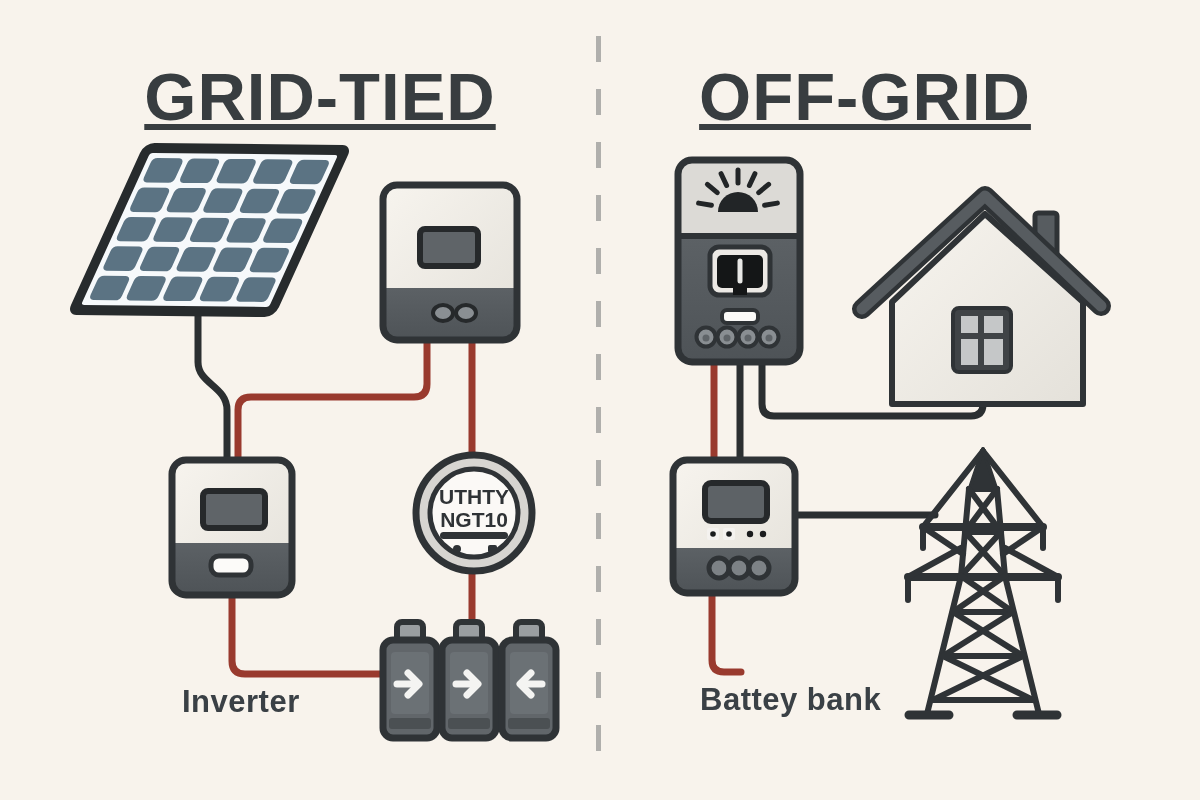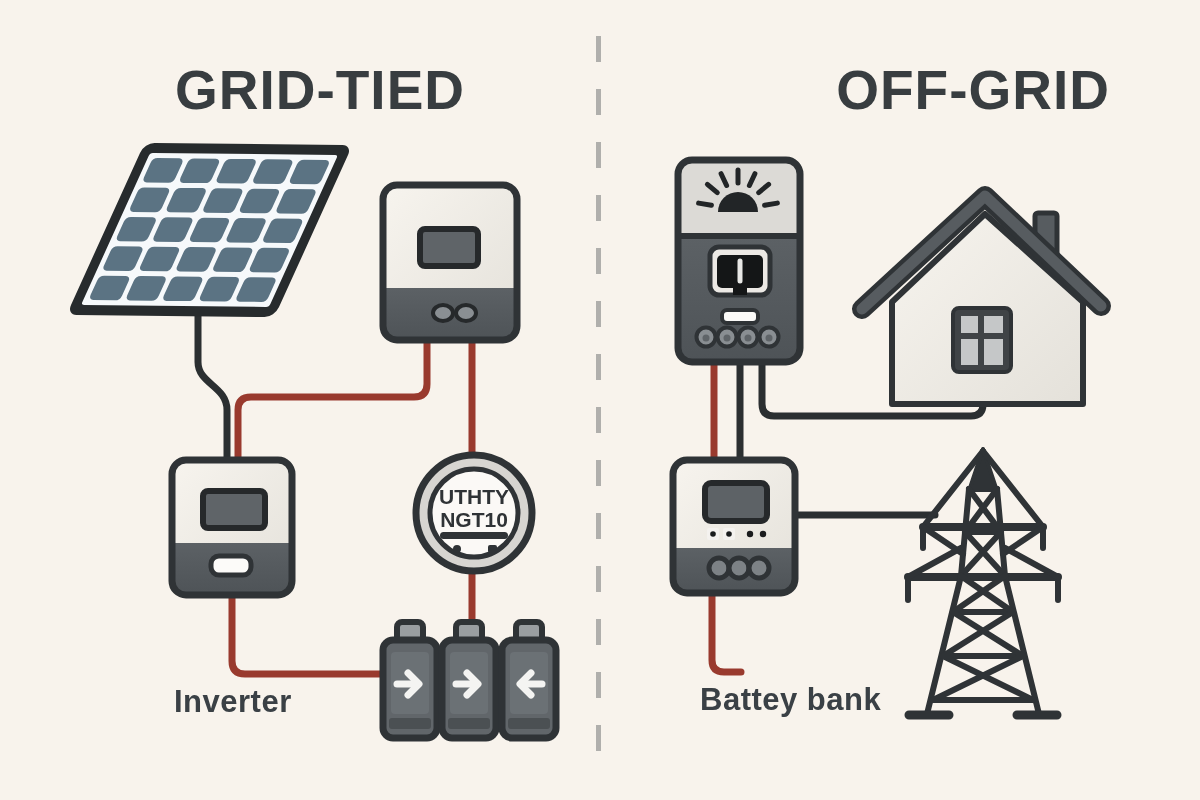--- a/index.html
+++ b/index.html
@@ -4,21 +4,21 @@
 <style>
   html,body{margin:0;padding:0;}
   .stage{
     position:relative;width:1200px;height:800px;overflow:hidden;
     background:#f8f3ec;
     font-family:"Liberation Sans", sans-serif;
   }
   .stage svg{position:absolute;left:0;top:0;}
   .title{
     position:absolute;text-align:center;
-    font-size:55px;font-weight:800;letter-spacing:1px;color:#383d40;
+    font-size:67px;font-weight:800;letter-spacing:1px;color:#383d40;text-decoration:underline;
   }
   .caption{
     position:absolute;font-size:31px;font-weight:700;color:#3a4045;
     letter-spacing:0.5px;
   }
 </style>
 </head>
 <body>
 
 <div class="stage">
@@ -254,17 +254,17 @@
     <path d="M908,577 L961,548 M1058,577 L1005,548"></path>
 
     <path d="M961,576 L927,714 M1005,576 L1039,714"></path>
     <path d="M953,612 L1013,612 M943,656 L1023,656 M933,700 L1033,700"></path>
     <path d="M961,576 L1013,612 M1005,576 L953,612 M953,612 L1023,656 M1013,612 L943,656 M943,656 L1033,700 M1023,656 L933,700"></path>
     <path d="M909,715 L949,715 M1017,715 L1057,715" stroke-width="9"></path>
   </g>
 </svg>
 
 <div class="title" style="left:70px;top:58px;width:500px;">GRID-TIED</div>
-<div class="title" style="left:620px;top:58px;width:490px;text-align:right;">OFF-GRID</div>
-<div class="caption" style="left:174px;top:684px;text-align:center;">Inverter</div>
+<div class="title" style="left:620px;top:58px;width:490px;">OFF-GRID</div>
+<div class="caption" style="left:182px;top:684px;text-align:center;">Inverter</div>
 <div class="caption" style="left:700px;top:682px;">Battey bank</div>
 
 </div>
 
 </body></html>

